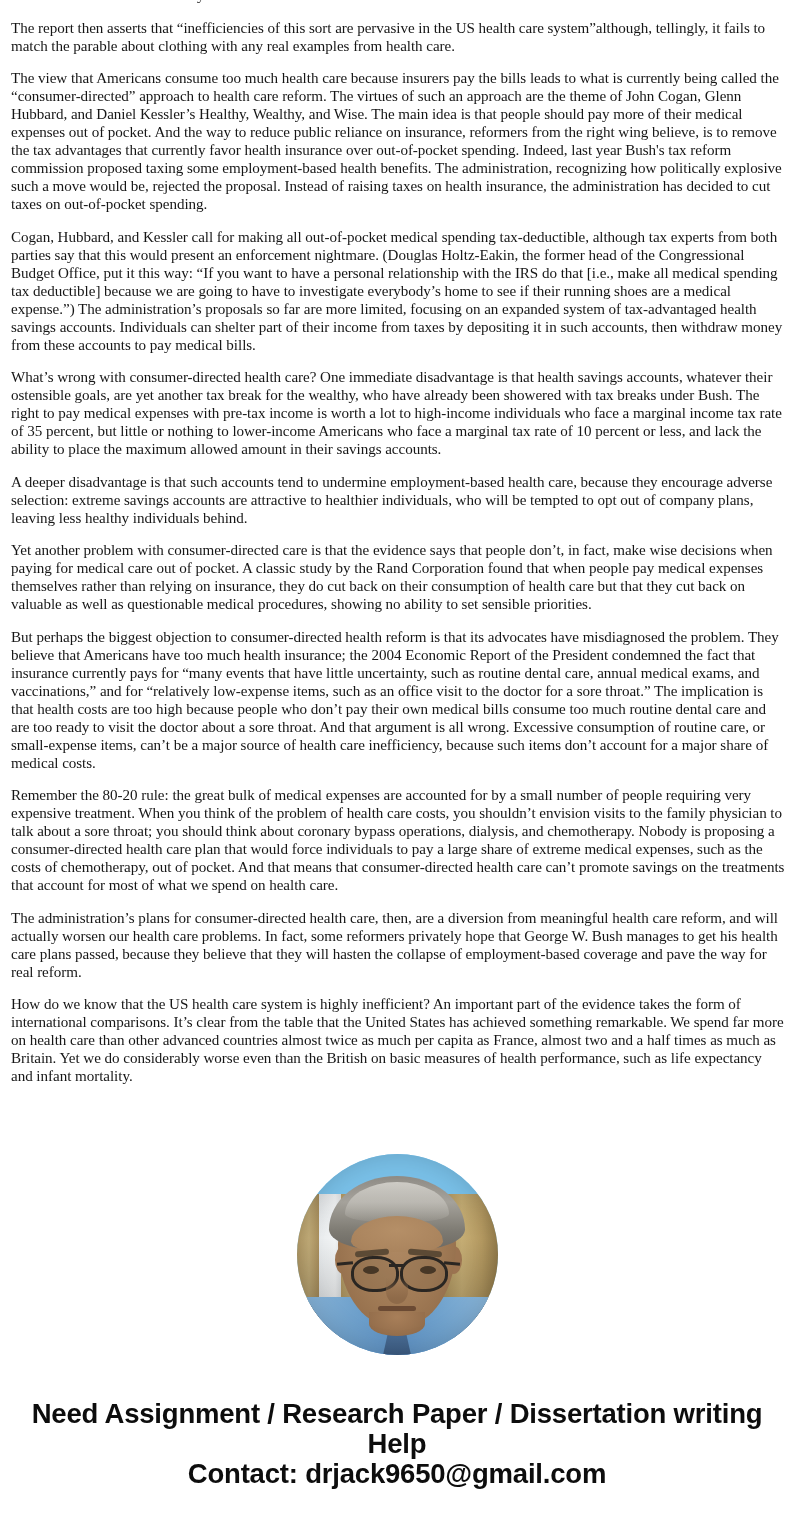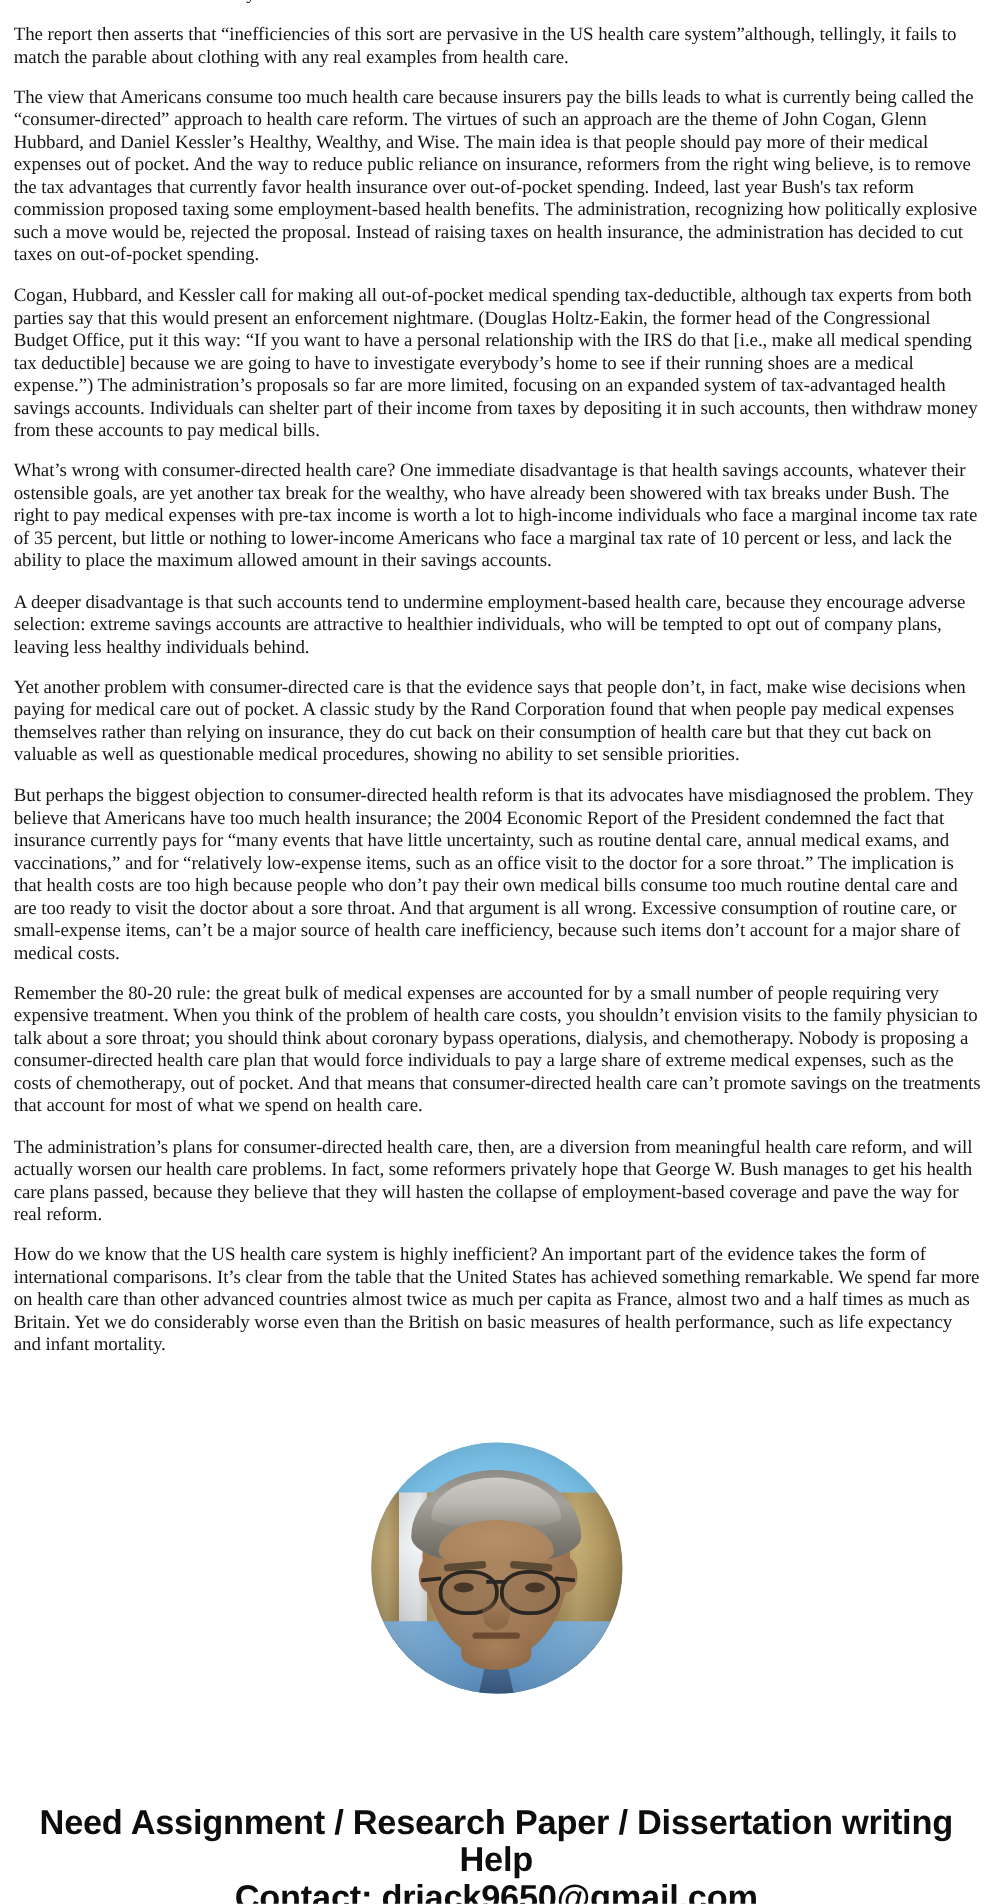--- a/index.html
+++ b/index.html
@@ -245,21 +245,20 @@
     line-height: 30px;
     letter-spacing: -0.2px;
   }
   .promo .line {
     display: block;
     white-space: nowrap;
   }
   .promo .line.wrap {
     white-space: normal;
     padding: 0 4px;
-    margin-top: 44px;
   }
 </style>
 </head>
 <body>
 
 <div class="page">
 
   <div class="article">
     <p>little intrinsic risk or uncertainty.</p>
     <p>The report then asserts that “inefficiencies of this sort are pervasive in the US health care system”although, tellingly, it fails to match the parable about clothing with any real examples from health care.</p>

